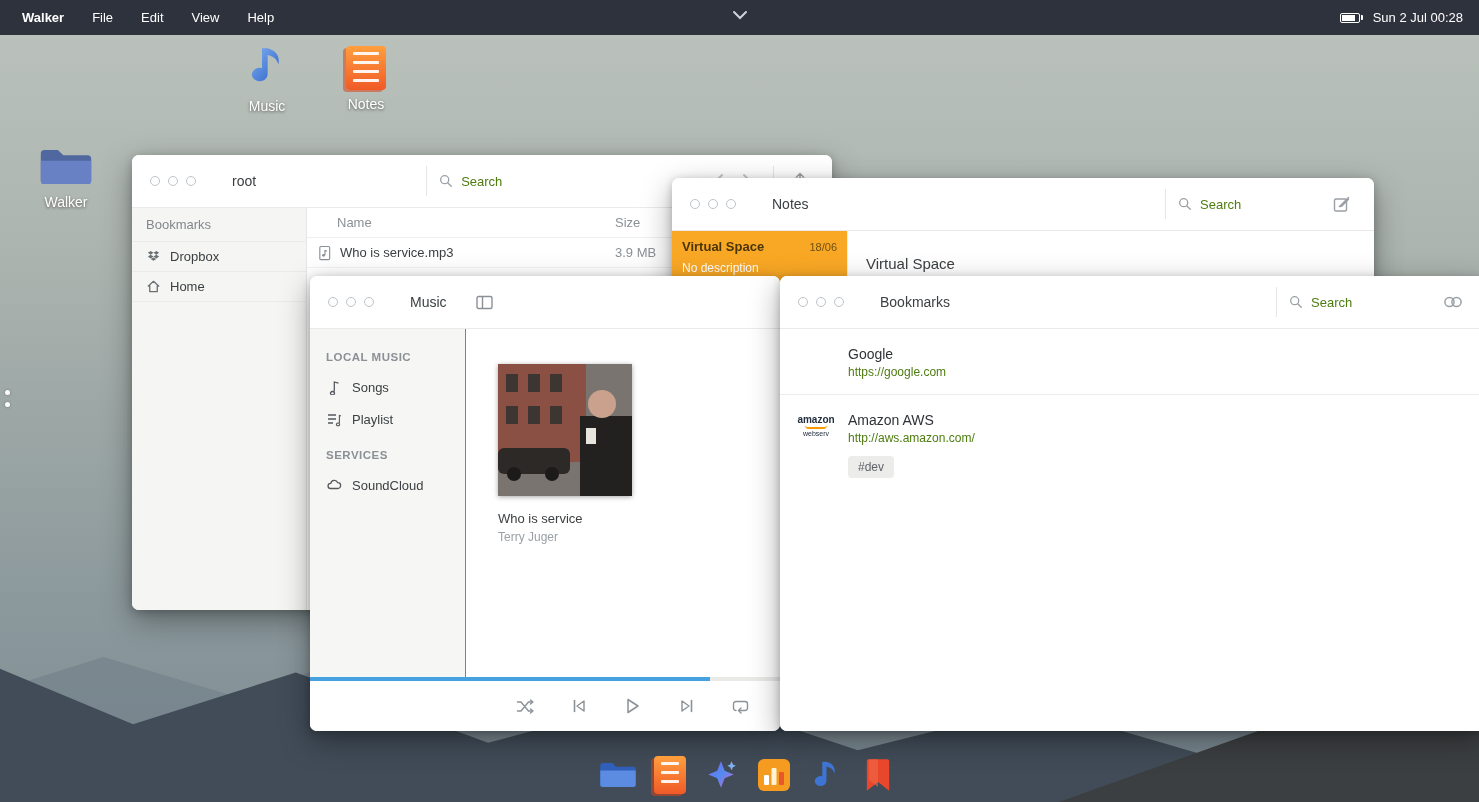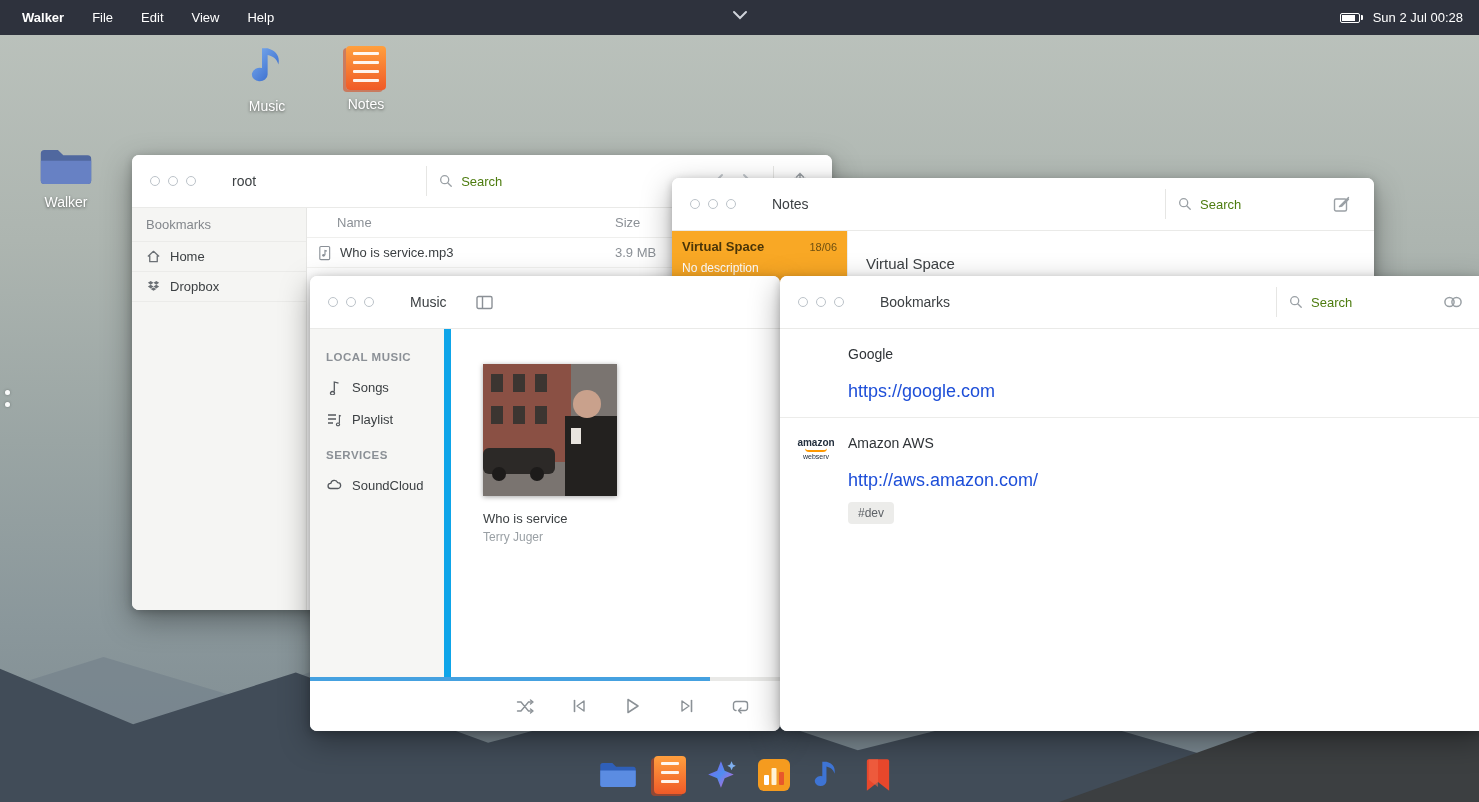--- a/index.html
+++ b/index.html
@@ -72,38 +72,38 @@
   .n-list{width:176px;border-right:1px solid #eeeeec;}
   .n-item{background:var(--note-orange,#f9a825);padding:8px 10px 10px;}
   .n-item-top{display:flex;justify-content:space-between;align-items:baseline;}
   .n-title{font-weight:bold;font-size:13px;color:#4a3508;}
   .n-date{font-size:11px;color:#6e4f10;}
   .n-desc{color:#fff;font-size:12px;margin-top:7px;}
   .n-detail{flex:1;}
   .n-detail-title{padding:24px 18px;font-size:15px;color:#3c4043;}
   
   .music-mid{display:flex;height:calc(100% - 53px - 4px - 50px);}
-  .m-sidebar{width:141px;background:#f6f6f4;border-right:7px solid #0ea5e9;padding-top:8px;}
+  .m-sidebar{width:156px;background:#f6f6f4;border-right:1px solid #0ea5e9;padding-top:8px;}
   .m-side-header{font-size:11.5px;font-weight:bold;color:#8b9096;letter-spacing:.5px;padding:14px 16px 8px;}
   .m-side-item{height:32px;display:flex;align-items:center;gap:10px;padding:0 16px;font-size:13px;color:#3c4043;}
   .m-side-item.selected{background:#d8e3e9;}
   .m-content{flex:1;position:relative;background:#fff;}
   .album-card{position:absolute;left:32px;top:35px;width:134px;height:132px;box-shadow:0 1px 5px rgba(0,0,0,.35);}
   .np-title{position:absolute;left:32px;top:182px;font-size:13px;color:#3c4043;}
   .np-artist{position:absolute;left:32px;top:201px;font-size:12px;color:#9aa0a5;}
   .progress{height:4px;background:#e9e9e7;position:relative;}
   .progress-fill{height:100%;background:var(--accent-blue,#45a1e0);}
   .transport{height:50px;display:flex;align-items:center;justify-content:center;gap:28px;padding-left:175px;background:#fff;}
   .t-btn{display:flex;align-items:center;justify-content:center;width:26px;height:26px;}
   
   .b-list{height:calc(100% - 53px);background:#fff;}
   .b-item{position:relative;padding:17px 20px 15px 68px;}
   .b-item.bordered{border-bottom:1px solid #ececea;}
   .b-title{font-size:14px;color:#2f3337;}
-  .b-url{font-size:18px;color:#1d4ed8;margin-top:19px;}
+  .b-url{font-size:12px;color:#4d7c0f;margin-top:3px;}
   .tag{display:inline-block;background:#ececea;border-radius:4px;padding:4px 10px;font-size:12px;color:#5f6368;margin-top:11px;}
   .aws-logo{position:absolute;left:17px;top:20px;width:38px;text-align:center;}
   .aws-l1{font-size:10px;font-weight:bold;color:#232f3e;line-height:1;}
   .aws-swoosh{width:22px;height:4px;border-bottom:2px solid #ff9900;border-radius:0 0 10px 10px;margin:0 auto;}
   .aws-l2{font-size:7px;color:#232f3e;margin-top:1px;}
   
   .dock{position:absolute;left:598px;bottom:3px;display:flex;gap:12px;align-items:flex-end;z-index:50;}
   .dock-item{width:40px;height:48px;display:flex;align-items:center;justify-content:center;}
   
   .ws-dots{position:absolute;left:5px;top:390px;display:flex;flex-direction:column;gap:7px;z-index:5;}
@@ -215,32 +215,32 @@
           <path d="M9 11 V2 M5.5 5 L9 1.5 L12.5 5" fill="none" stroke="#9aa0a5" stroke-width="1.4" stroke-linecap="round"></path>
         </svg>
     </div>
   </div>
   <div class="files-body">
     <div class="f-sidebar">
       <div class="f-side-header">Bookmarks</div>
       <div class="f-side-item">
         <span>
           <svg width="15" height="15" viewBox="0 0 16 16">
+              <path d="M5 2 L8 4 L5 6 L2 4 Z M11 2 L14 4 L11 6 L8 4 Z M5 6 L8 8 L5 10 L2 8 Z M11 6 L14 8 L11 10 L8 8 Z M5 10.6 L8 12.6 L11 10.6 L8 9 Z" fill="#6b7075"></path>
+            </svg>
+        </span>
+        <span>Dropbox</span>
+      </div>
+      <div class="f-side-item">
+        <span>
+          <svg width="15" height="15" viewBox="0 0 16 16">
               <path d="M2 8 L8 2.5 L14 8 M4 7 V13.5 H12 V7" fill="none" stroke="#6b7075" stroke-width="1.4" stroke-linejoin="round"></path>
             </svg>
         </span>
         <span>Home</span>
-      </div>
-      <div class="f-side-item">
-        <span>
-          <svg width="15" height="15" viewBox="0 0 16 16">
-              <path d="M5 2 L8 4 L5 6 L2 4 Z M11 2 L14 4 L11 6 L8 4 Z M5 6 L8 8 L5 10 L2 8 Z M11 6 L14 8 L11 10 L8 8 Z M5 10.6 L8 12.6 L11 10.6 L8 9 Z" fill="#6b7075"></path>
-            </svg>
-        </span>
-        <span>Dropbox</span>
       </div>
     </div>
     <div class="f-main">
       <div class="f-header-row">
         <span>Name</span>
         <span class="col-size">Size</span>
       </div>
       <div class="f-row">
         <span>
           <svg width="15" height="16" viewBox="0 0 16 17">

